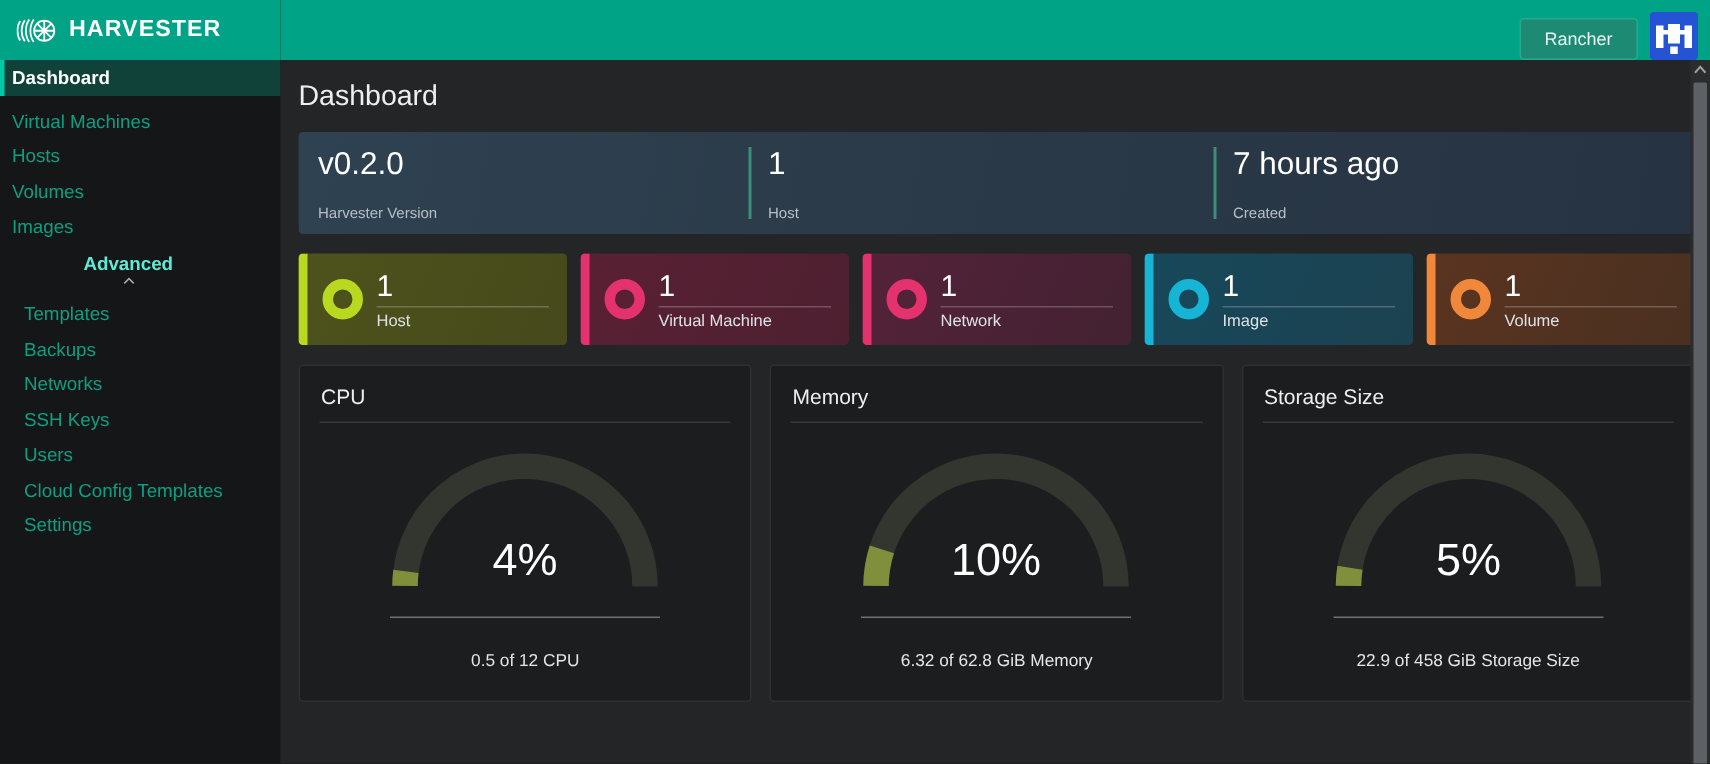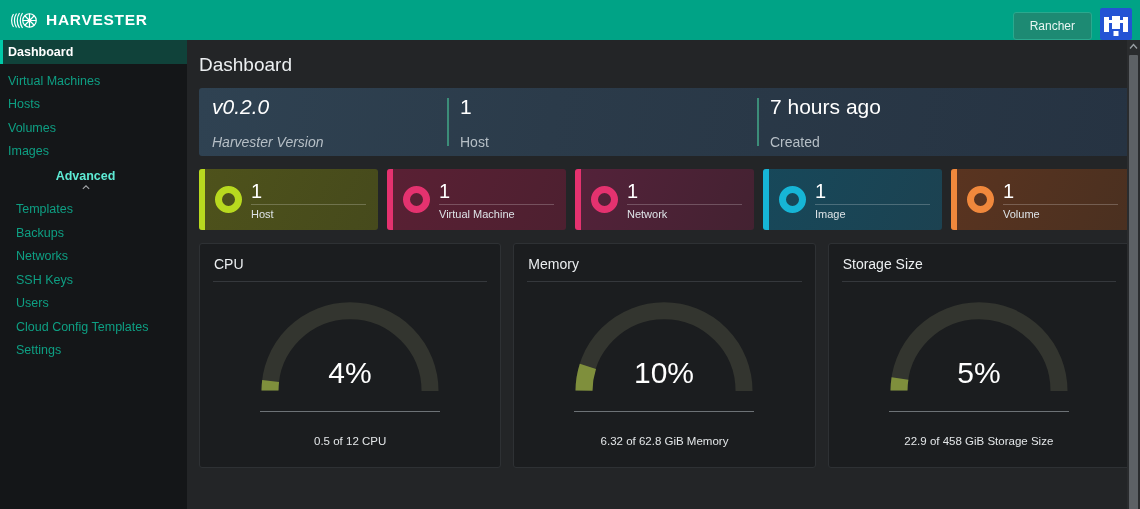--- a/index.html
+++ b/index.html
@@ -86,29 +86,29 @@
   .banner {
     height: 68px; background: #2b3b4a;
     border-radius: 3px; display: flex; align-items: stretch;
     background-image: linear-gradient(100deg, #2f4252 0%, #2b3b4a 38%, #263342 100%);
     overflow: hidden;
   }
   .banner-cell {
     display: flex; flex-direction: column; justify-content: center;
     padding-left: 13px; position: relative;
   }
-  .banner-cell.c0 { width: 248px; font-style: italic; }
+  .banner-cell.c0 { width: 300px; }
   .banner-cell.c1 { width: 310px; }
   .banner-cell.c2 { flex: 1; }
   .banner-cell.sep::before {
     content: ""; position: absolute; left: 0; top: 10px; bottom: 10px;
     width: 1.5px; background: #3c8d79;
   }
   .banner-val { color: #ffffff; font-size: 21px; line-height: 26px; }
-  .banner-lbl { color: #b6bfc6; font-size: 14px; margin-top: 14px; }
+  .banner-lbl { color: #b6bfc6; font-size: 10px; margin-top: 14px; }
 
   
   .cards {
     display: flex; gap: 9px; margin-top: 13px;
   }
   .rcard {
     flex: 1; height: 61px; border-radius: 3px;
     display: flex; align-items: center; overflow: hidden;
     position: relative; cursor: pointer;
   }

